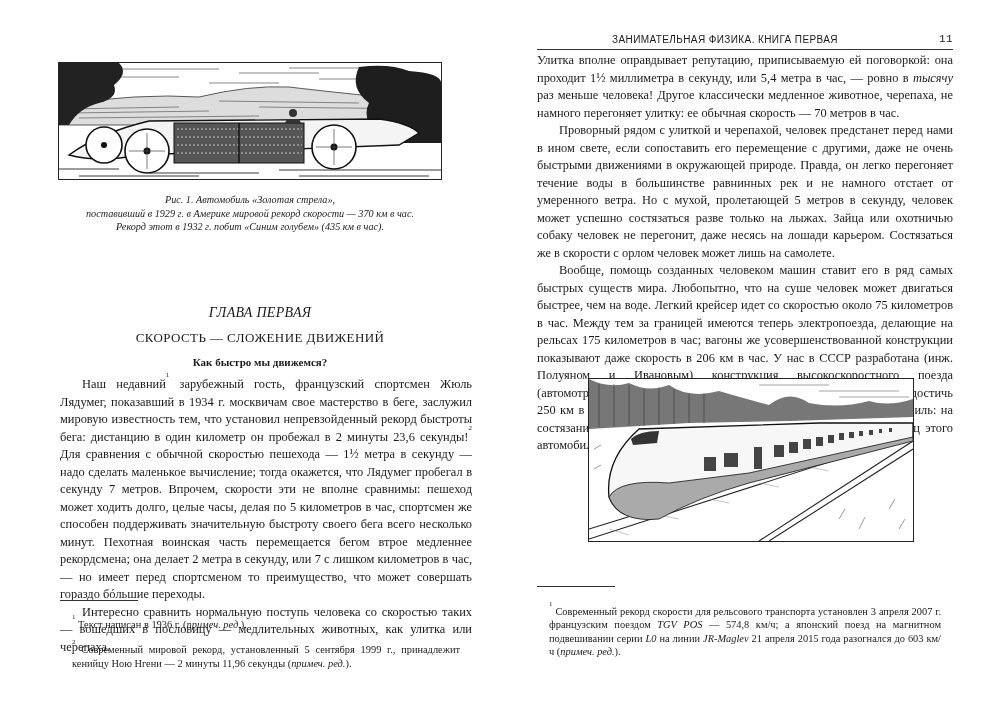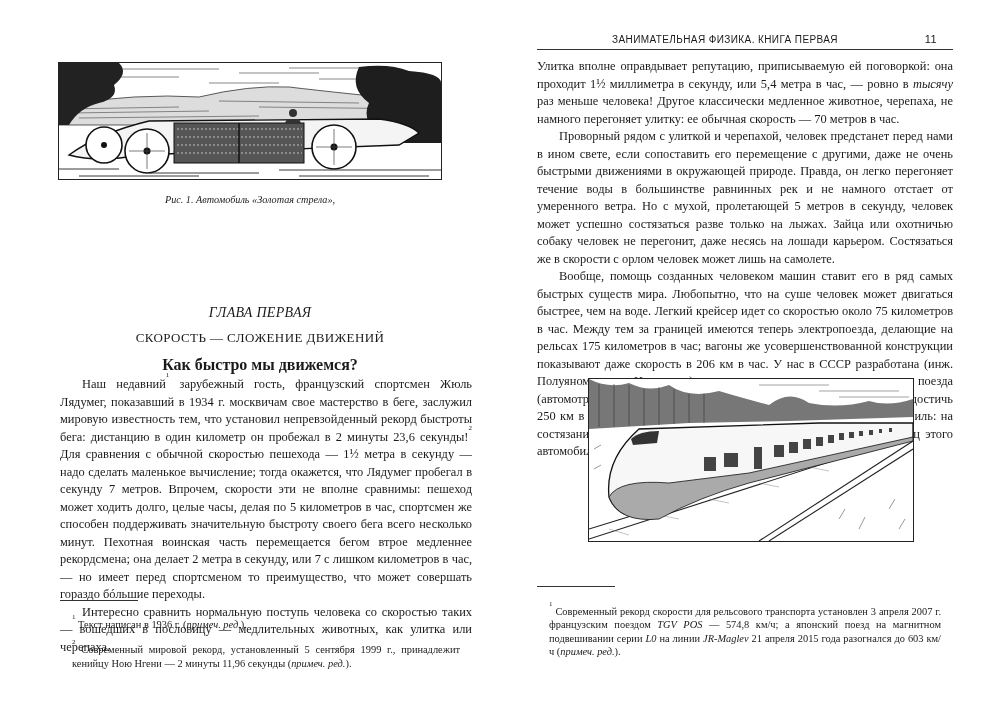--- a/index.html
+++ b/index.html
@@ -17,44 +17,44 @@
   .caption { position: absolute; font-style: italic; font-size: 10.2px; line-height: 13.6px;
              text-align: center; color: #222; }
   .cap1 { left: 30px; top: 193px; width: 440px; }
   .cap2 { left: 60px; top: 558px; width: 380px; }
 
   .chapter-label { position: absolute; left: 50px; width: 420px; top: 305px; text-align: center;
                    font-style: italic; font-size: 14px; letter-spacing: 0.3px; }
   .chapter-title { position: absolute; left: 50px; width: 420px; top: 330px; text-align: center;
                    font-size: 13px; letter-spacing: 0.4px; }
   .section-title { position: absolute; left: 50px; width: 420px; top: 356px; text-align: center;
-                   font-weight: bold; font-size: 16px; }
+                   font-weight: bold; font-size: 11px; }
 
   .body-text { position: absolute; font-size: 12.4px; line-height: 17.5px; text-align: justify;
                hyphens: auto; }
   .body-text p { margin: 0; text-indent: 22px; }
   .body-text p.noindent { text-indent: 0; }
   .lt { left: 60px; top: 376px; width: 412px; }
-  .rt { left: 37px; top: 52px; width: 416px; margin-top: 6px; }
+  .rt { left: 37px; top: 52px; width: 416px; }
 
   sup { font-size: 7px; vertical-align: top; position: relative; top: -1px; line-height: 0; }
 
   .fn-rule { position: absolute; height: 1px; background: #333; width: 78px; }
   .fn-rule.l { left: 60px; top: 600px; }
   .fn-rule.r { left: 37px; top: 586px; }
   .footnotes { position: absolute; font-size: 10.4px; line-height: 13.4px; text-align: justify; }
   .footnotes p { margin: 12px; text-indent: 0; }
   .fn-l { left: 60px; top: 606px; width: 412px; }
   .fn-r { left: 37px; top: 593px; width: 416px; }
 
   .running-head { position: absolute; left: 37px; top: 33px; width: 416px; height: 16px;
                   border-bottom: 1px solid #333; font-family: "Liberation Sans", "DejaVu Sans", sans-serif;
                   font-size: 10px; letter-spacing: 0.4px; }
   .running-head .title { position: absolute; left: 0; right: 40px; text-align: center; top: 1px; }
-  .running-head .num { position: absolute; right: 16px; top: 0; font-family: Liberation Sans, sans-serif; font-size: 11px; }
+  .running-head .num { position: absolute; right: 0; top: 0; font-family: Liberation Mono, monospace; font-size: 11px; }
 </style>
 </head>
 <body>
 
 <div class="page left">
 
   <div class="figure-box fig1">
     <svg viewBox="0 0 382 116" preserveAspectRatio="none">
       <rect x="0" y="0" width="382" height="116" fill="#fff"></rect>
 
@@ -114,20 +114,22 @@
           <line x1="90" y1="110" x2="200" y2="110"></line>
         <line x1="220" y1="107" x2="382" y2="107"></line>
           <line x1="20" y1="113" x2="140" y2="113"></line>
         <line x1="240" y1="113" x2="370" y2="113"></line>
       </g>
     </svg>
   </div>
 
   <div class="caption cap1">
     <div>Рис. 1. Автомобиль «Золотая стрела»,</div>
+    <div>поставивший в 1929 г. в Америке мировой рекорд скорости — 370 км в час.</div>
+    <div>Рекорд этот в 1932 г. побит «Синим голубем» (435 км в час).</div>
   </div>
 
   <div class="chapter-label">ГЛАВА ПЕРВАЯ</div>
   <div class="chapter-title">СКОРОСТЬ — СЛОЖЕНИЕ ДВИЖЕНИЙ</div>
   <div class="section-title">Как быстро мы движемся?</div>
 
   <div class="body-text lt">
     <p><span>Наш недавний</span><sup>1</sup><span> зарубежный гость, французский спортсмен Жюль Лядумег, показавший в 1934 г. москвичам свое мастерство в беге, заслужил мировую известность тем, что установил непревзойденный рекорд быстроты бега: дистанцию в один километр он пробежал в 2 минуты 23,6 секунды!</span><sup>2</sup><span> Для сравнения с обычной скоростью пешехода — 1½ метра в секунду — надо сделать маленькое вычисление; тогда окажется, что Лядумег пробегал в секунду 7 метров. Впрочем, скорости эти не вполне сравнимы: пешеход может ходить долго, целые часы, делая по 5 километров в час, спортсмен же способен поддерживать значительную быстроту своего бега всего несколько минут. Пехотная воинская часть перемещается бегом втрое медленнее рекордсмена; она делает 2 метра в секунду, или 7 с лишком километров в час, — но имеет перед спортсменом то преимущество, что может совершать гораздо бóльшие переходы.</span></p>
     <p>Интересно сравнить нормальную поступь человека со скоростью таких — вошедших в пословицу — медлительных животных, как улитка или черепаха.</p>
   </div>

